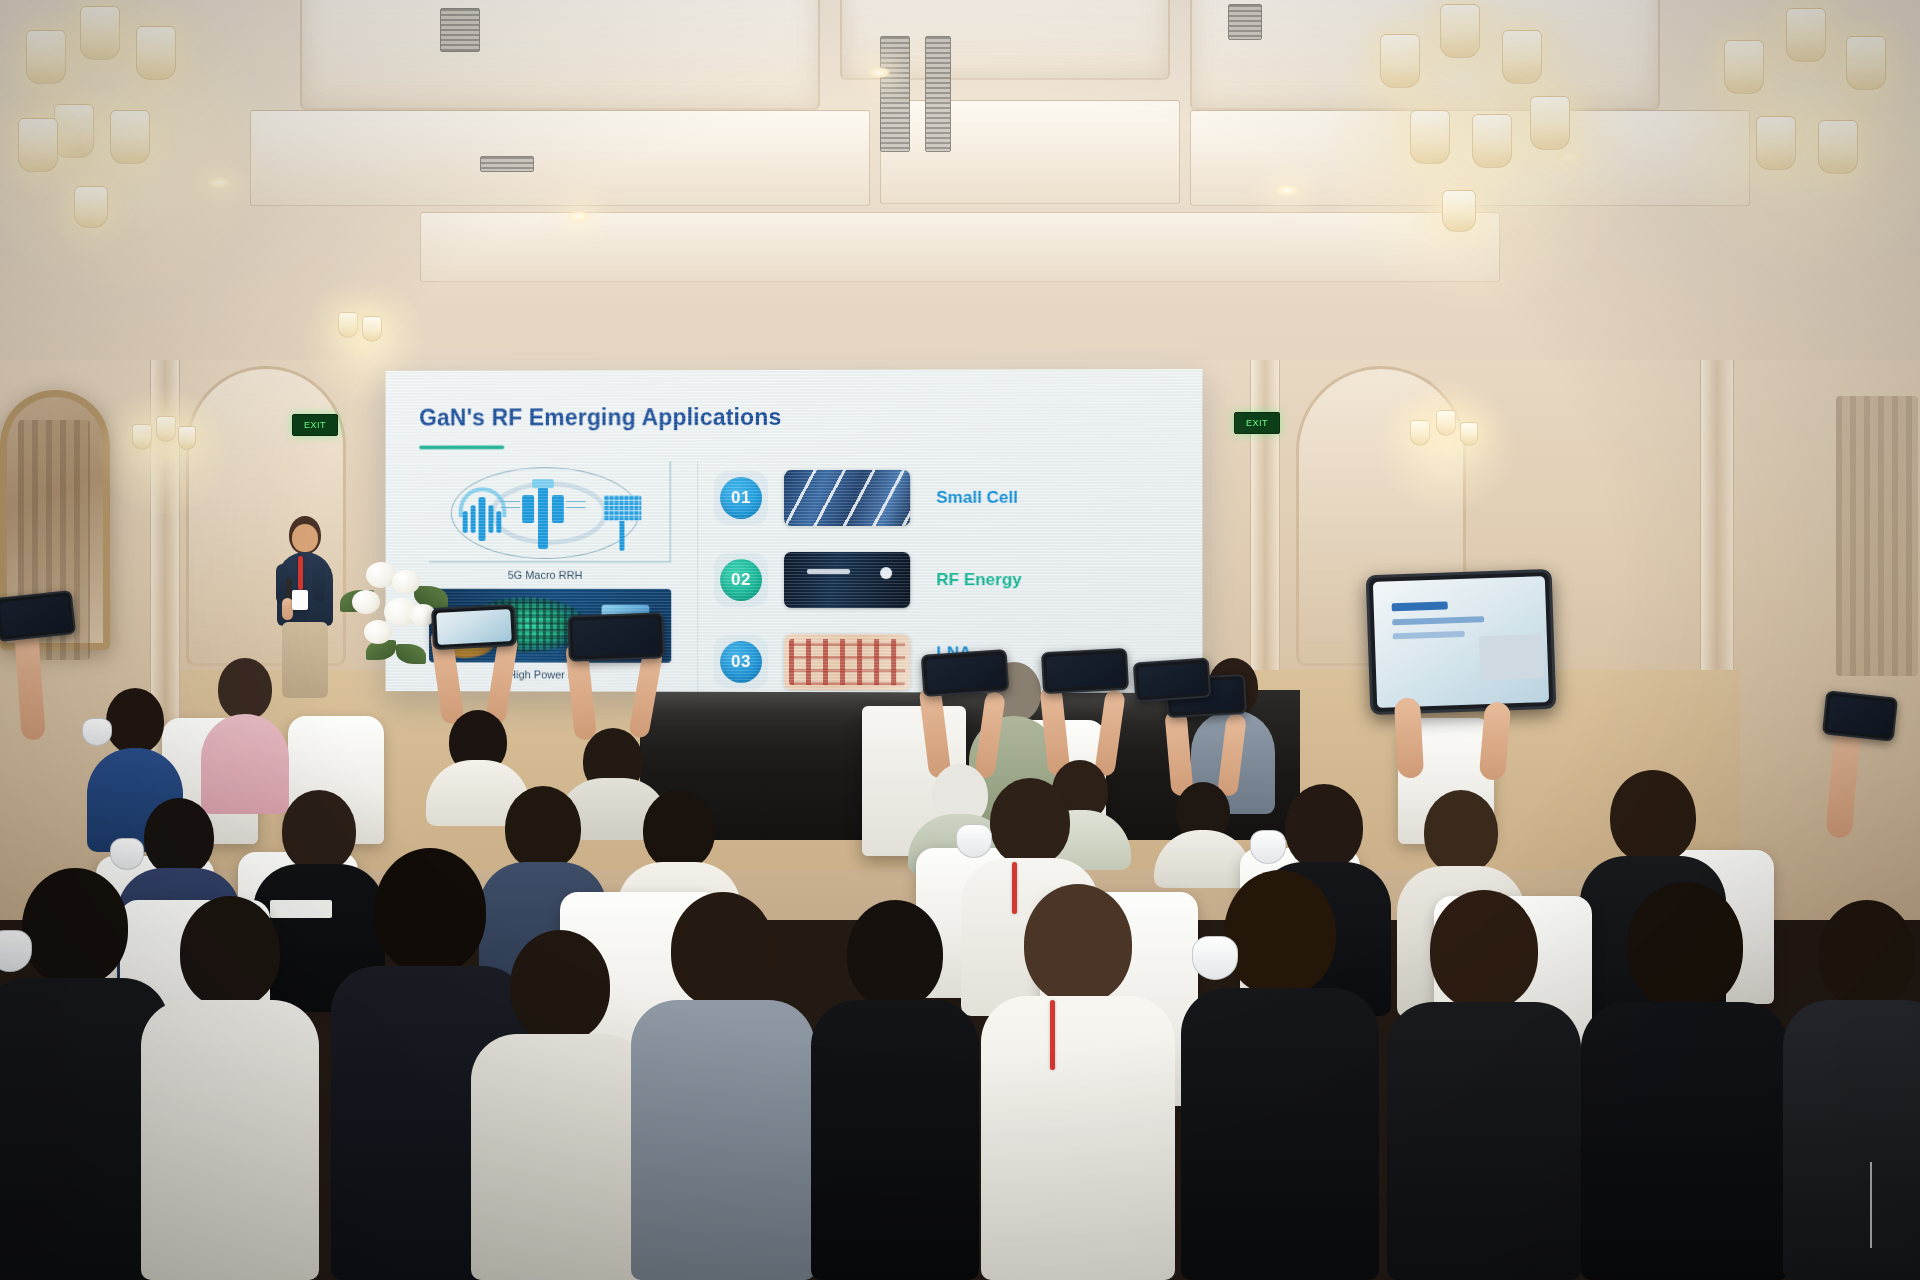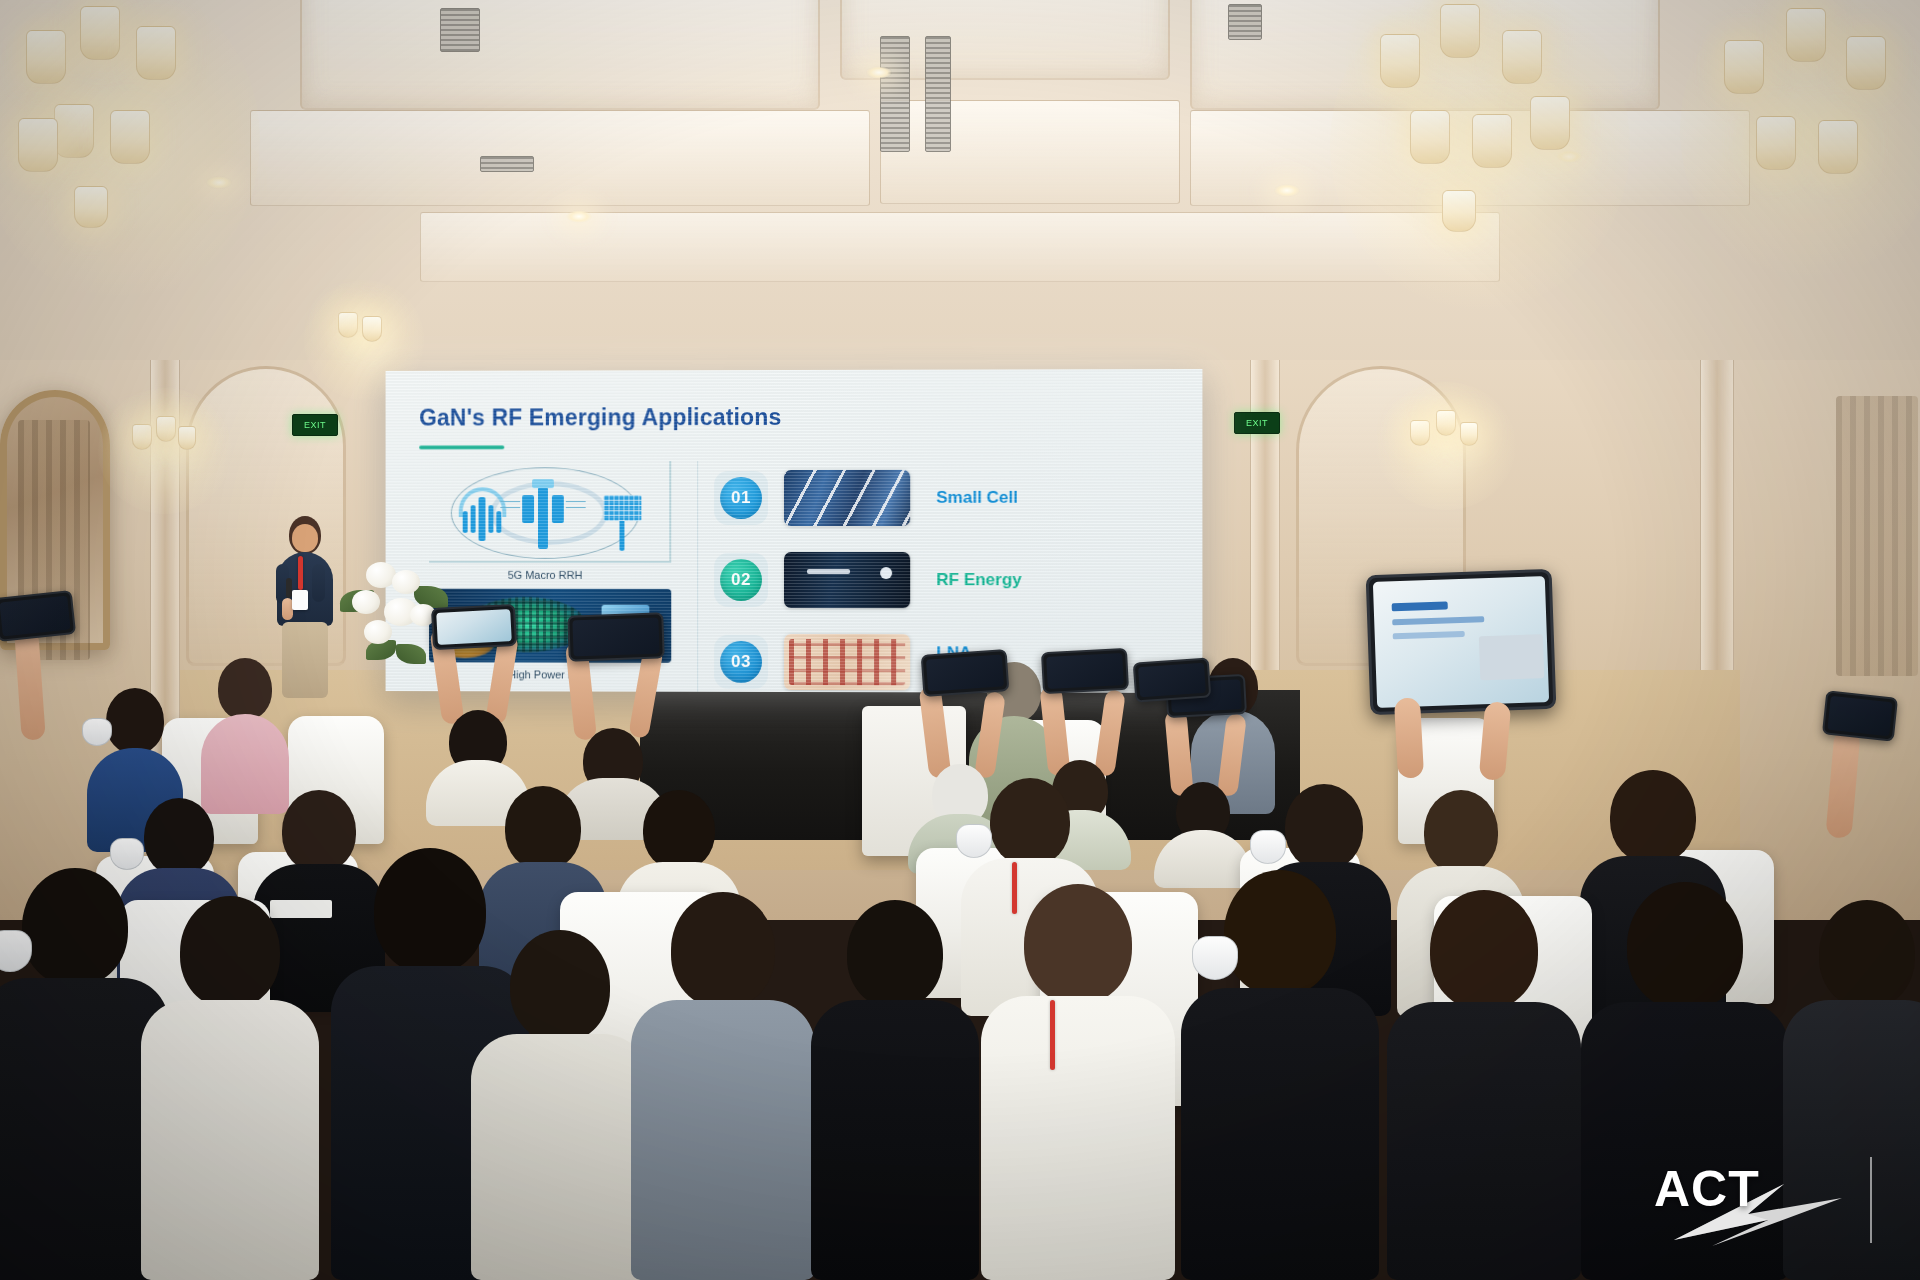--- a/index.html
+++ b/index.html
@@ -730,26 +730,19 @@
 
     <div class="phone dark" style="left:1134px;top:60px;width:76px;height:40px;transform:rotate(-4deg);">
         <div class="scr"></div>
       </div>
   </div>
 
   <div class="vignette"></div>
 
   <div class="logos">
 
-    <div class="act-logo">
-      <svg class="act-bolt" viewBox="0 0 176 70">
-        <polygon points="2,64 112,8 76,38 170,22 40,70 96,44" fill="#d6d6d6"></polygon>
-        <polygon points="2,64 112,8 76,38 96,44" fill="#ffffff" opacity=".45"></polygon>
-      </svg>
-      <div class="act-text">ACT</div>
-    </div>
 
     <div class="logo-sep"></div>
 
 
   </div>
 
 </div>
 
 </body></html>

